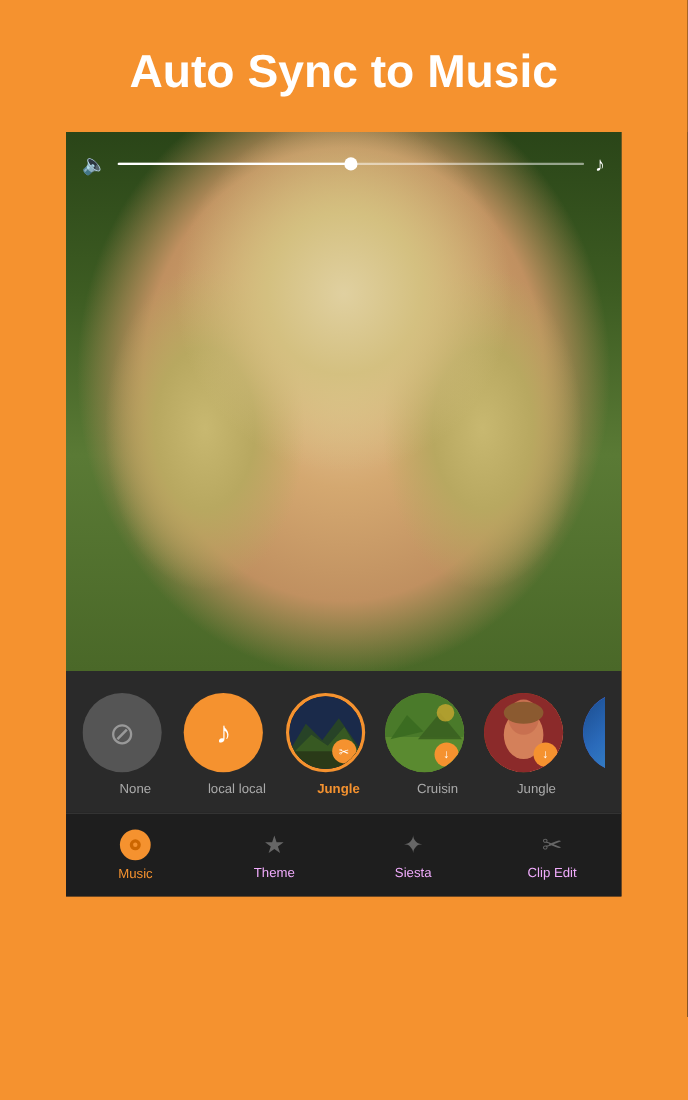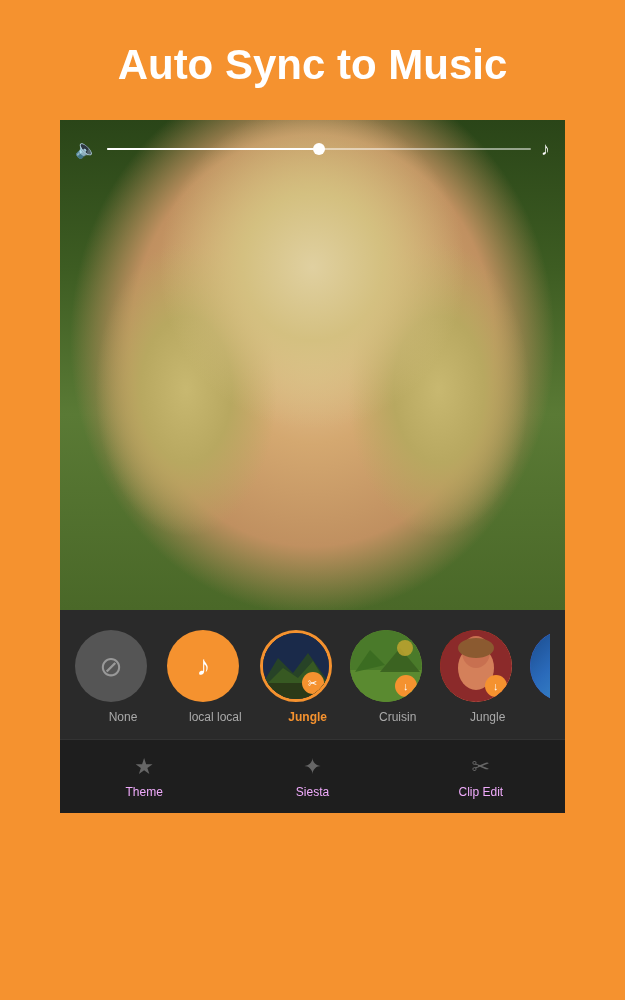--- a/index.html
+++ b/index.html
@@ -402,20 +402,28 @@
           <div class="last-image"></div>
         </div>
         <span class="music-label">Ju...</span>
       </div>
 
     </div>
   </div>
 
   <div class="bottom-nav">
 
+    <div class="nav-item">
+      <div class="vinyl-outer">
+        <div class="vinyl-inner">
+          <div class="vinyl-center"></div>
+        </div>
+      </div>
+      <span class="nav-label active">Music</span>
+    </div>
 
     <div class="nav-item">
       <span class="nav-icon">★</span>
       <span class="nav-label">Theme</span>
     </div>
 
     <div class="nav-item">
       <span class="nav-icon">✦</span>
       <span class="nav-label">Siesta</span>
     </div>

